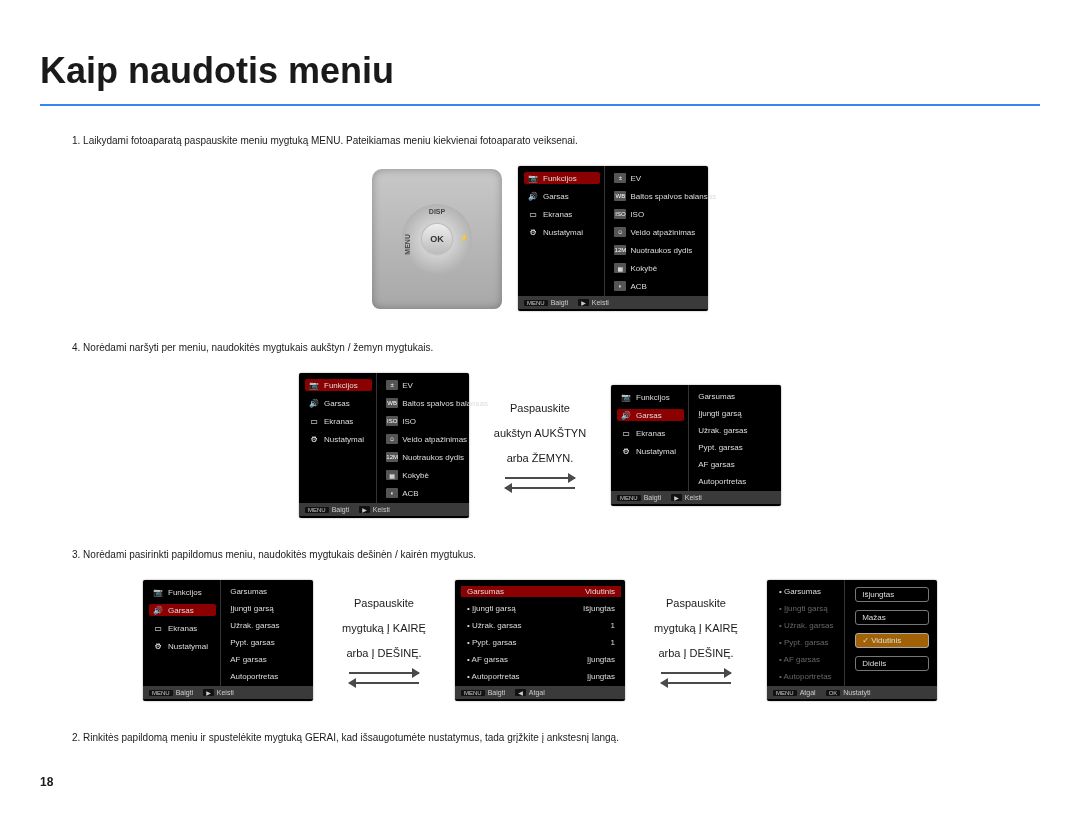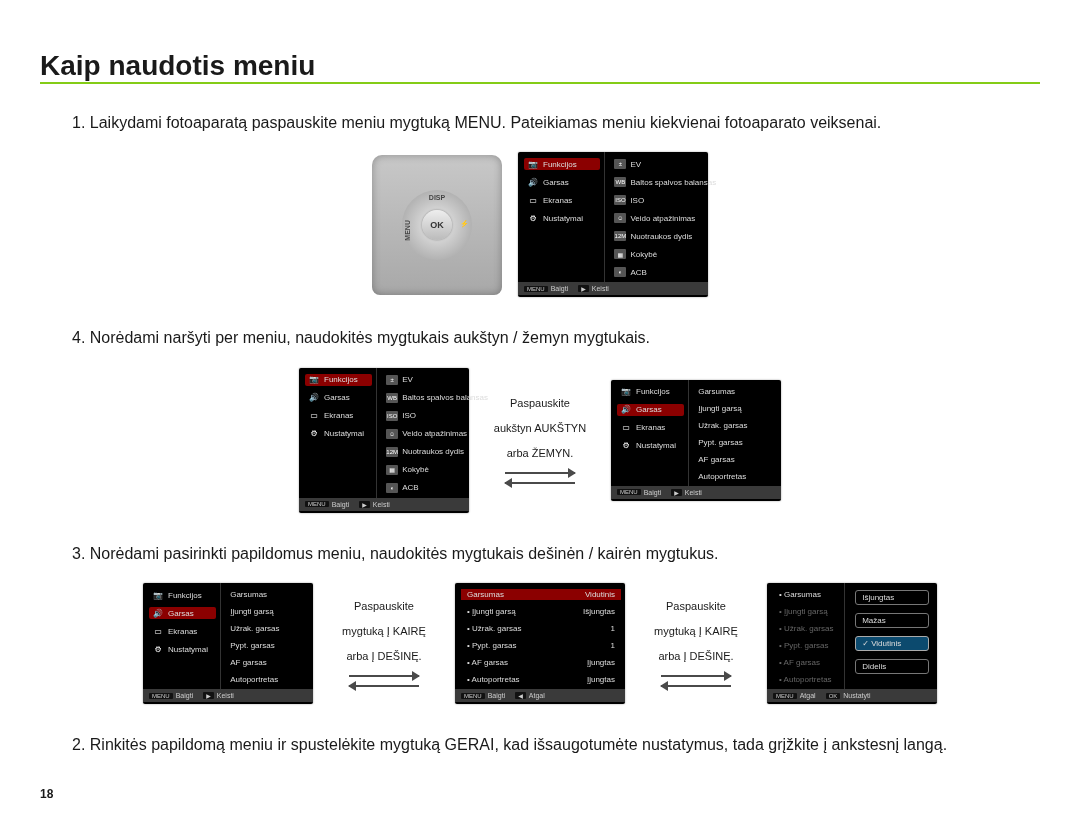--- a/index.html
+++ b/index.html
@@ -4,28 +4,28 @@
 <style>
   * { box-sizing: border-box; margin: 0; padding: 0; }
   body {
     font-family: Arial, Helvetica, sans-serif;
     background: #ffffff;
     width: 1080px;
     padding: 50px 40px 30px 40px;
     color: #1a1a1a;
   }
   h1.title {
-    font-size: 28px;
+    font-size: 36px;
     font-weight: bold;
-    border-bottom: 2px solid #84cc16;
-    padding-bottom: 0;
+    border-bottom: 2px solid #3b82f6;
+    padding-bottom: 12px;
     margin-bottom: 28px;
   }
   .step {
-    font-size: 16px;
+    font-size: 10px;
     margin-left: 32px;
     margin-bottom: 18px;
     line-height: 1.4;
   }
   .graphic-row {
     display: flex;
     align-items: center;
     justify-content: center;
     gap: 16px;
     margin: 16px auto 30px auto;
@@ -102,21 +102,21 @@
   }
   .screen-footer span { display:flex; align-items:center; gap:3px;}
   .screen-footer .ftag{ background:#111; padding:0 3px; border-radius:1px; font-size:6px;}
 
   
   .row {
     display:flex; justify-content:space-between; padding:1px 6px;
   }
   .row.sel { background:#8b0000; }
   .row.boxrow { border:1px solid #777; border-radius:3px; margin:1px 4px; padding:2px 6px;}
-  .row.boxrow.sel { background:#0c4a6e; border-color:#aaa;}
+  .row.boxrow.sel { background:#a16207; border-color:#aaa;}
   .row .dim { color:#666; }
 
   
   .arrow-group {
     display:flex; flex-direction:column; align-items:center; gap:12px;
     font-size:11px; text-align:left; line-height:1.2;
     min-width:110px;
   }
   .arrow {
     width:70px; height:2px; background:#4a4a4a; position:relative;

